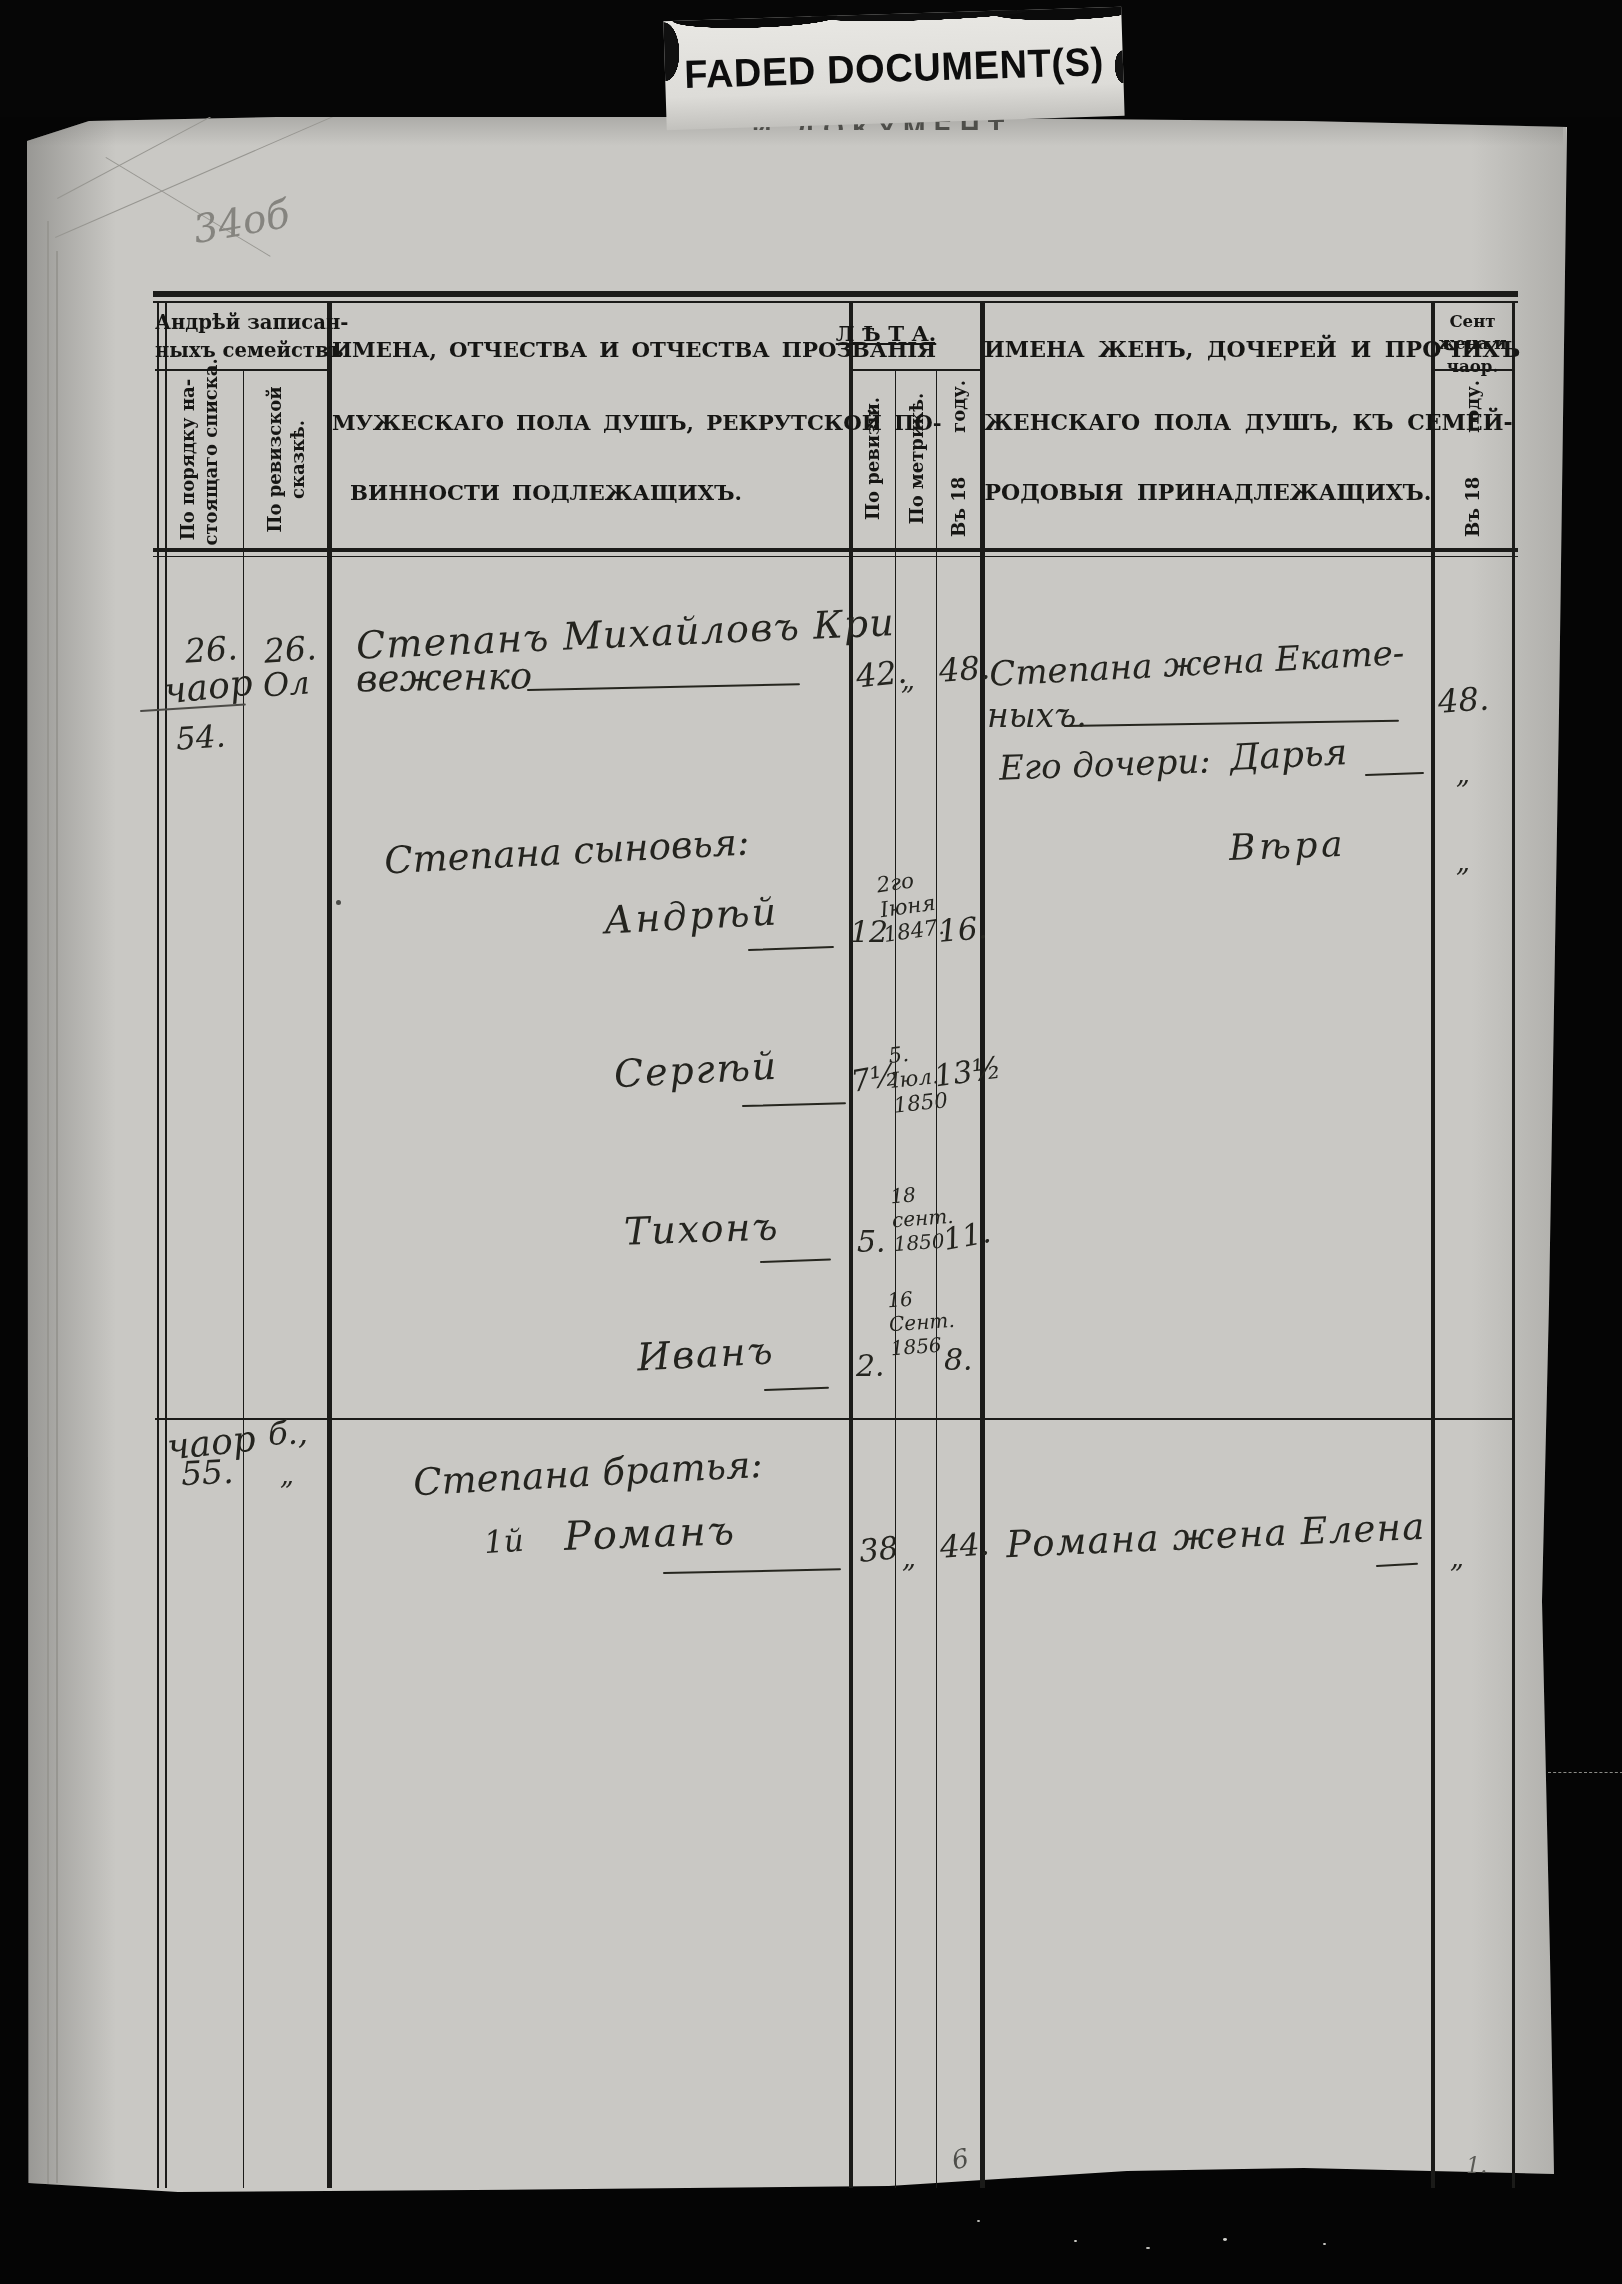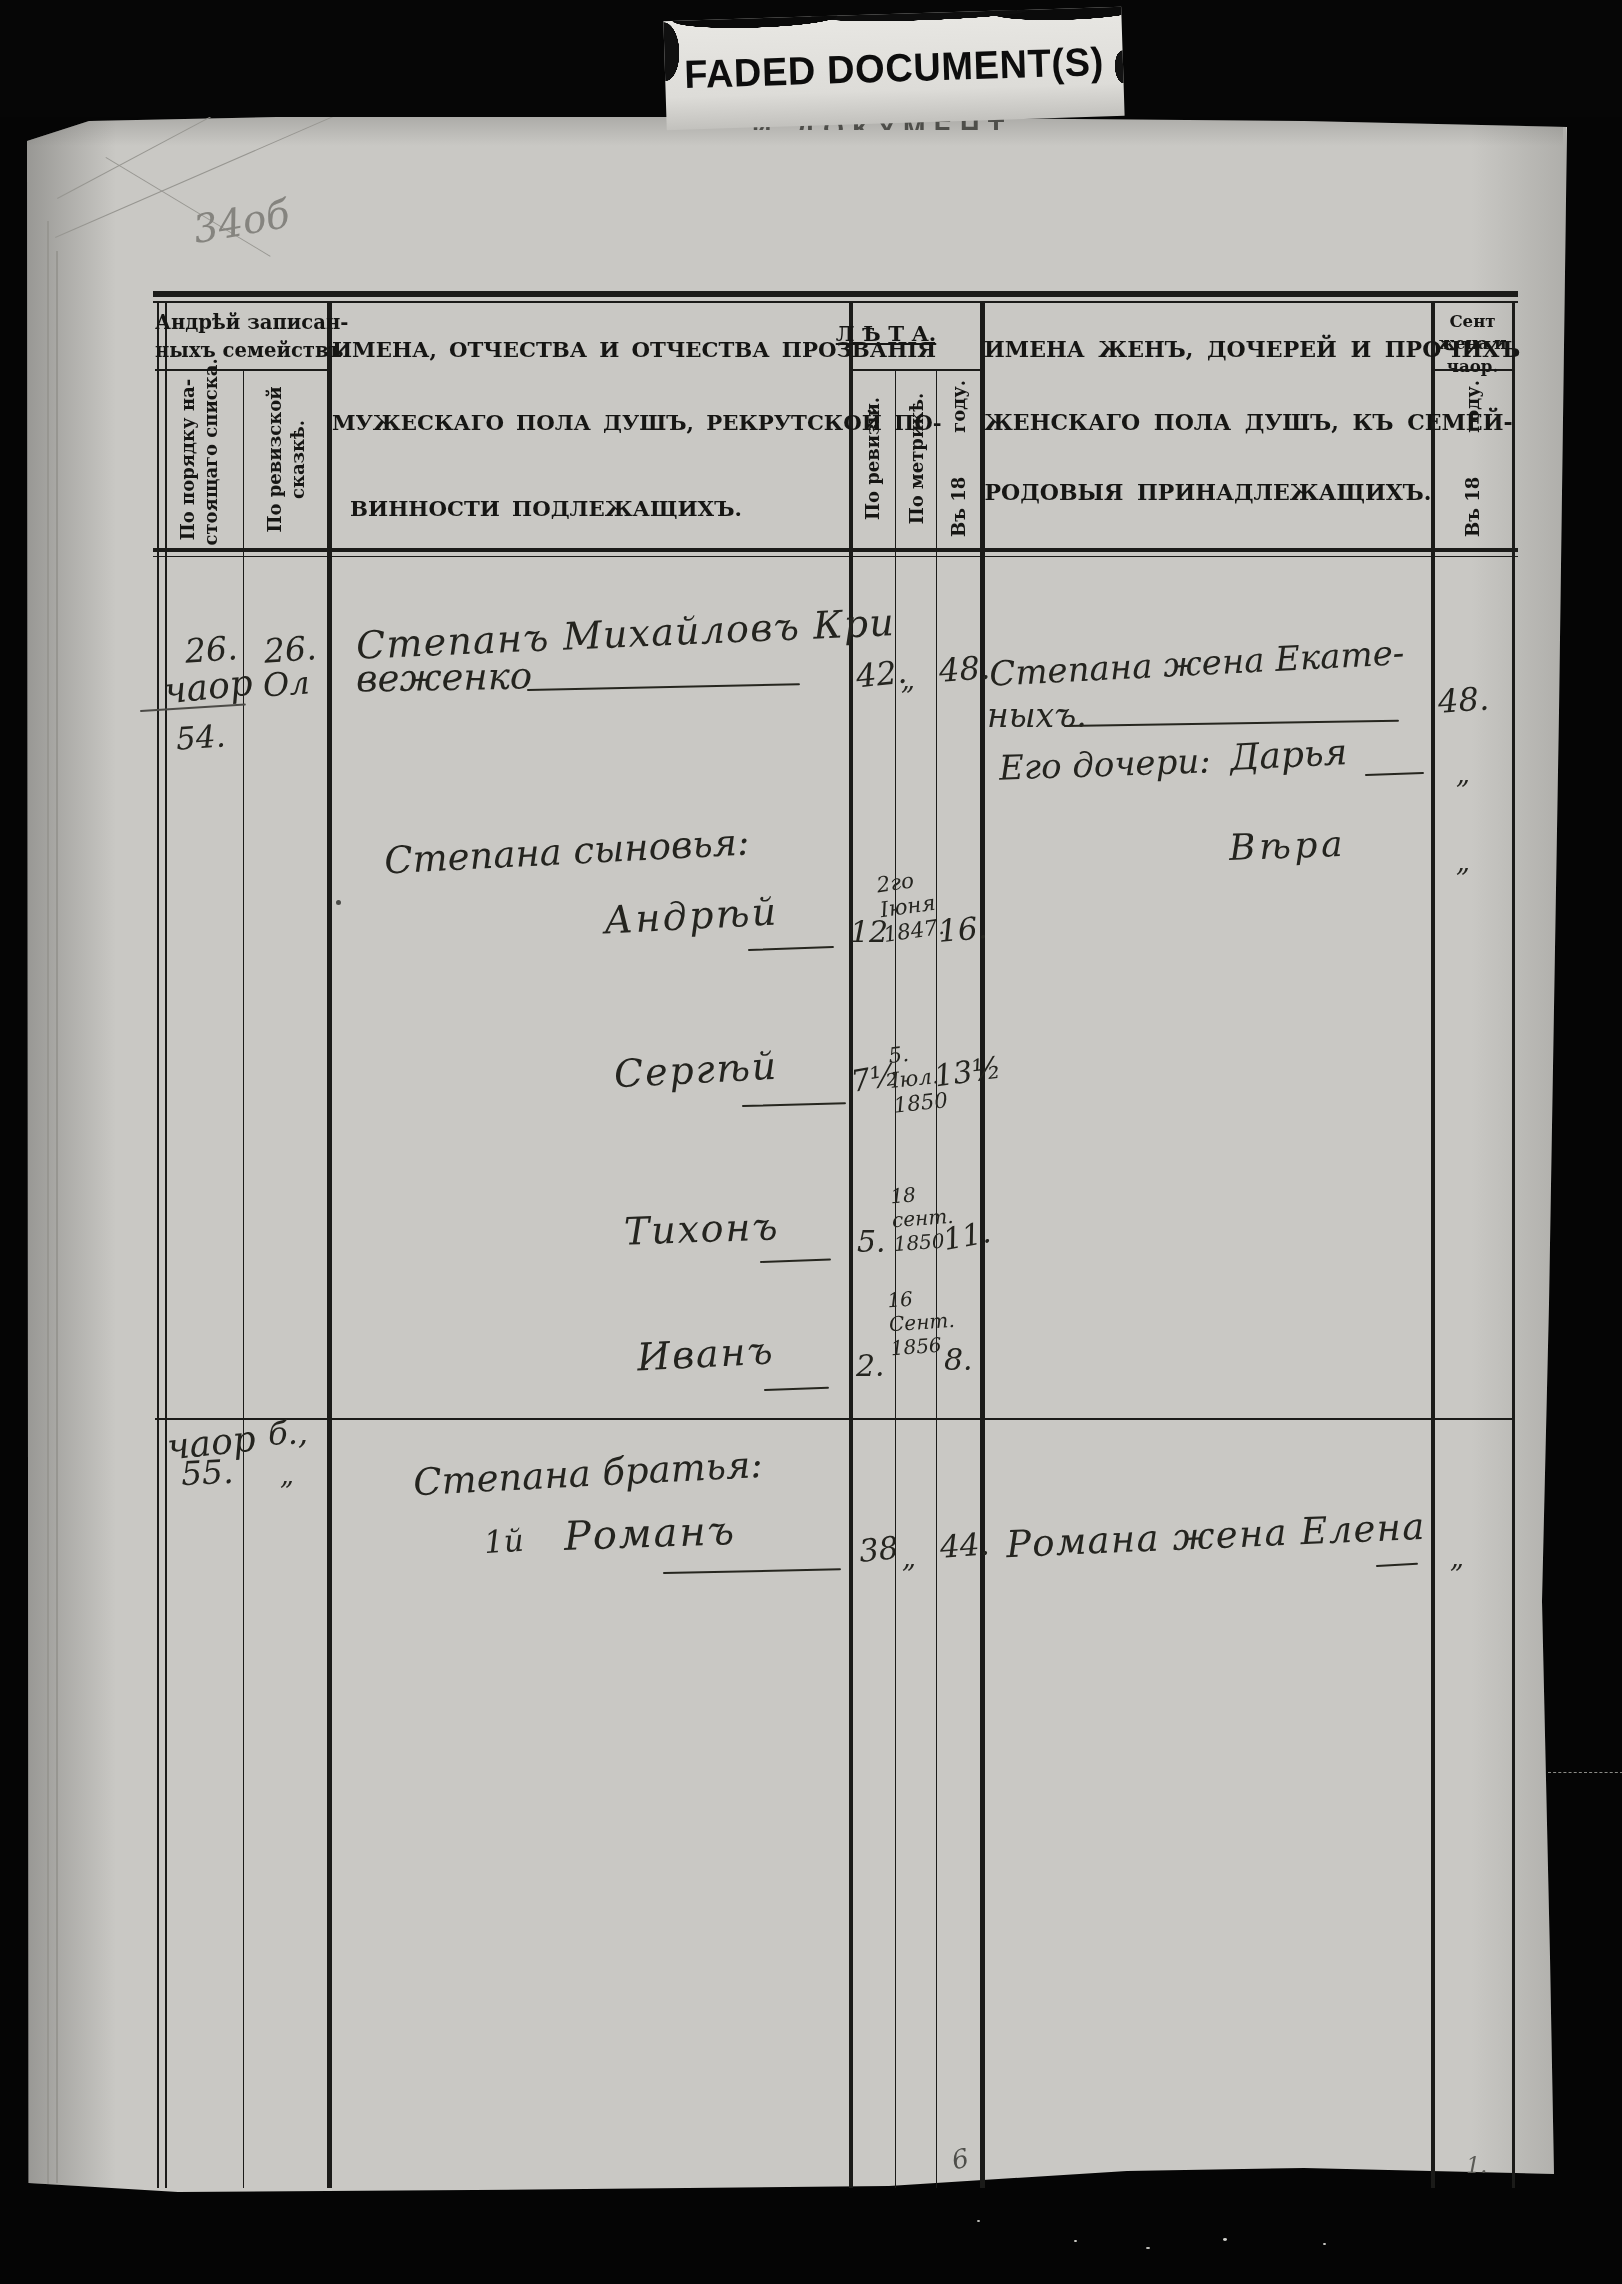--- a/index.html
+++ b/index.html
@@ -97,21 +97,21 @@
     <div>По порядку на-</div>
     <div>стоящаго списка.</div>
   </div>
   <div class="pr vt" style="left:200px;top:437px;width:172px;font-size:18px;line-height:22.5px;">
     <div>По ревизской</div>
     <div>сказкѣ.</div>
   </div>
 
   <div class="pr" style="left:332px;top:337px;width:517px;font-size:21.3px;word-spacing:4.7px;">ИМЕНА, ОТЧЕСТВА И ОТЧЕСТВА ПРОЗВАНІЯ</div>
   <div class="pr" style="left:332px;top:410px;width:517px;font-size:21.3px;word-spacing:4.7px;">МУЖЕСКАГО ПОЛА ДУШЪ, РЕКРУТСКОЙ ПО-</div>
-  <div class="pr" style="left:332px;top:480px;width:428px;font-size:21.3px;word-spacing:4.7px;margin-top:16px;">ВИННОСТИ ПОДЛЕЖАЩИХЪ.</div>
+  <div class="pr" style="left:332px;top:480px;width:428px;font-size:21.3px;word-spacing:4.7px;">ВИННОСТИ ПОДЛЕЖАЩИХЪ.</div>
 
   <div class="pr pre" style="left:821px;top:321px;width:130px;font-size:21.3px;text-decoration:underline;">Л Ѣ Т А.</div>
   <div class="pr vt" style="left:786px;top:448px;width:172px;font-size:18px;">По ревизіи.</div>
   <div class="pr vt" style="left:830px;top:448px;width:172px;font-size:18px;">По метрикѣ.</div>
   <div class="pr vt pre" style="left:872px;top:448px;width:172px;font-size:18px;">Въ 18       году.</div>
 
   <div class="pr" style="left:984px;top:336px;width:448px;font-size:22px;word-spacing:6px;">ИМЕНА ЖЕНЪ, ДОЧЕРЕЙ И ПРОЧИХЪ</div>
   <div class="pr" style="left:984px;top:409px;width:448px;font-size:22px;word-spacing:6px;">ЖЕНСКАГО ПОЛА ДУШЪ, КЪ СЕМЕЙ-</div>
   <div class="pr" style="left:984px;top:479px;width:448px;font-size:22px;word-spacing:6px;">РОДОВЫЯ ПРИНАДЛЕЖАЩИХЪ.</div>
 

